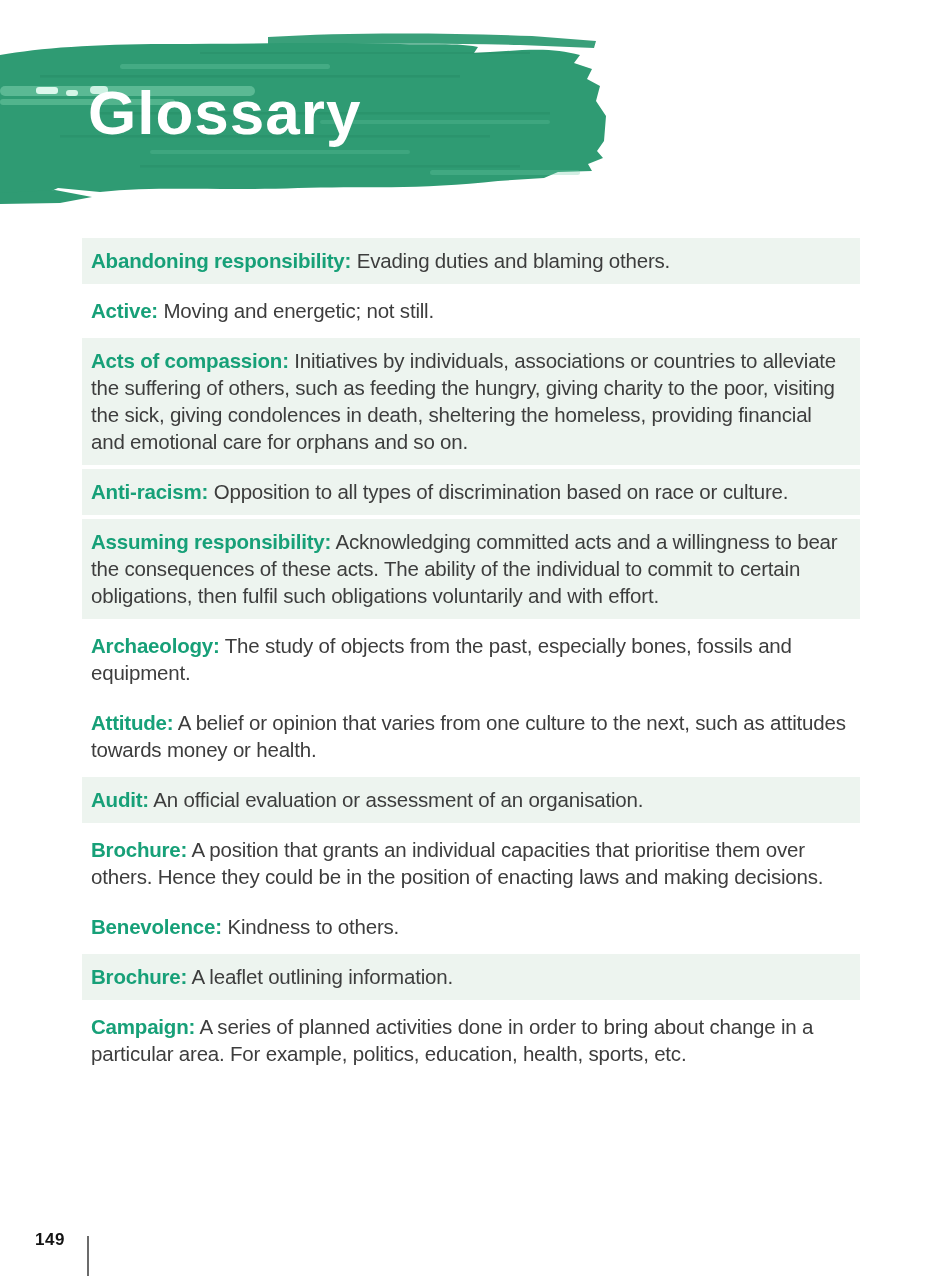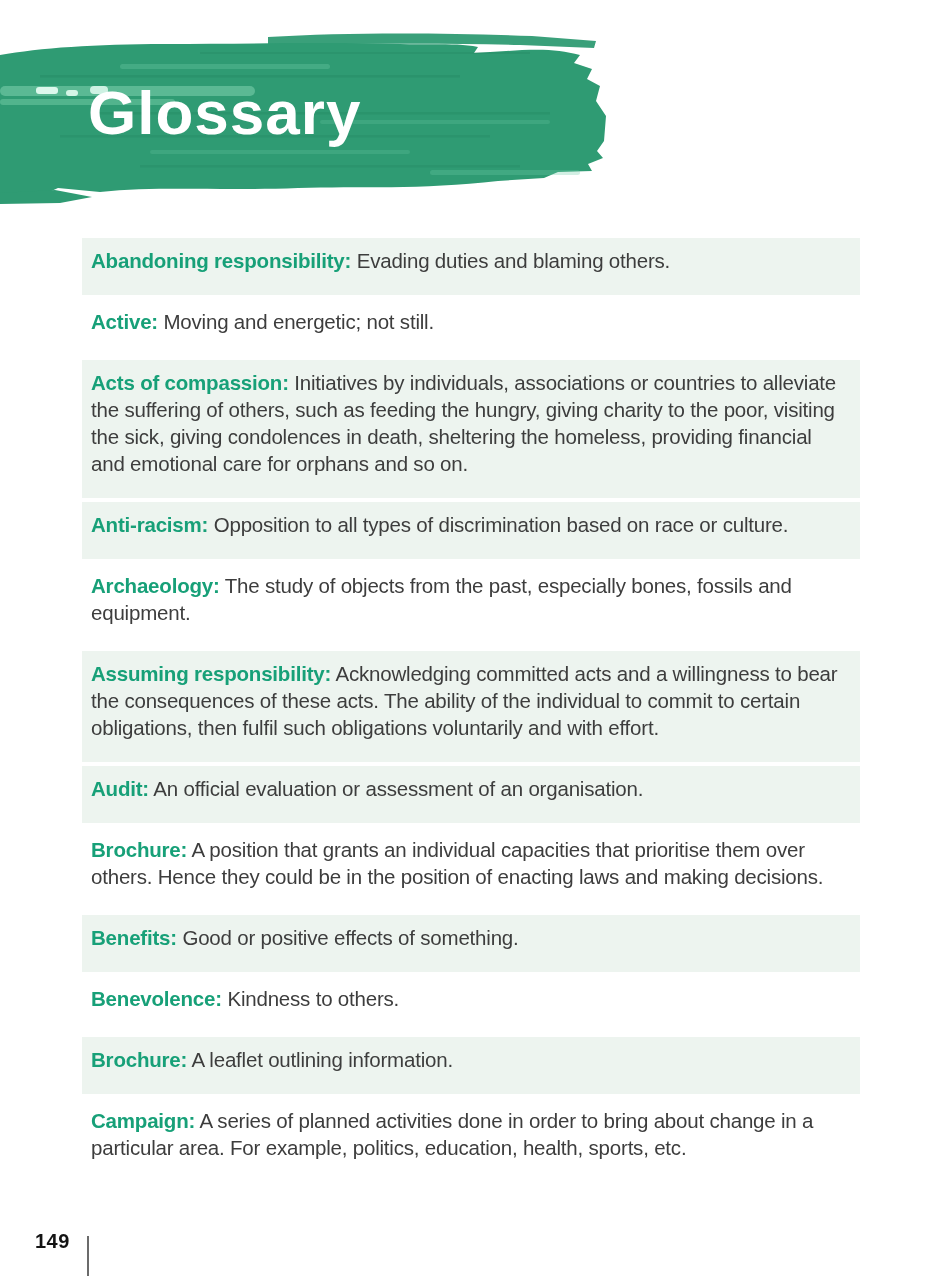--- a/index.html
+++ b/index.html
@@ -40,41 +40,41 @@
   
   .glossary-list {
     position: absolute;
     left: 82px;
     top: 238px;
     width: 778px;
   }
   .entry {
     box-sizing: border-box;
     width: 100%;
-    padding: 9px 12px 21px 9px;
+    padding: 9px 12px 10px 9px;
     margin-bottom: 4px;
     font-size: 20.5px;
     line-height: 27px;
     color: #3d3d3d;
     letter-spacing: -0.2px;
   }
   .entry.highlight {
     background: #edf4ef;
   }
   .term {
     color: #17a078;
     font-weight: bold;
   }
 
   
   .page-number {
     position: absolute;
     left: 35px;
     top: 1230px;
-    font-size: 20px;
+    font-size: 17px;
     font-weight: bold;
     color: #141414;
     letter-spacing: 0.5px;
   }
   .footer-rule {
     position: absolute;
     left: 87px;
     top: 1236px;
     width: 2px;
     height: 40px;
@@ -129,30 +129,30 @@
   <div class="glossary-list">
   <div class="entry highlight"><span class="term">Abandoning responsibility:</span><span class="definition"> Evading duties and blaming others.</span></div>
 
   <div class="entry"><span class="term">Active:</span><span class="definition"> Moving and energetic; not still.</span></div>
 
   <div class="entry highlight"><span class="term">Acts of compassion:</span><span class="definition"> Initiatives by individuals, associations or countries to alleviate the suffering of others, such as feeding the hungry, giving charity to the poor, visiting the sick, giving condolences in death, sheltering the homeless, providing financial and emotional care for orphans and so on.</span></div>
 
 
   <div class="entry highlight"><span class="term">Anti-racism:</span><span class="definition"> Opposition to all types of discrimination based on race or culture.</span></div>
 
+  <div class="entry highlight"><span class="term">Assuming responsibility:</span><span class="definition"> Acknowledging committed acts and a willingness to bear the consequences of these acts. The ability of the individual to commit to certain obligations, then fulfil such obligations voluntarily and with effort.</span></div>
+
   <div class="entry"><span class="term">Archaeology:</span><span class="definition"> The study of objects from the past, especially bones, fossils and equipment.</span></div>
 
-  <div class="entry highlight"><span class="term">Assuming responsibility:</span><span class="definition"> Acknowledging committed acts and a willingness to bear the consequences of these acts. The ability of the individual to commit to certain obligations, then fulfil such obligations voluntarily and with effort.</span></div>
-
+  <div class="entry"><span class="term">Attitude:</span><span class="definition"> A belief or opinion that varies from one culture to the next, such as attitudes towards money or health.</span></div>
 
   <div class="entry highlight"><span class="term">Audit:</span><span class="definition"> An official evaluation or assessment of an organisation.</span></div>
 
   <div class="entry"><span class="term">Brochure:</span><span class="definition"> A position that grants an individual capacities that prioritise them over others. Hence they could be in the position of enacting laws and making decisions.</span></div>
 
-  <div class="entry highlight"><span class="term">Benefits:</span><span class="definition"> Good or positive effects of something.</span></div>
 
   <div class="entry"><span class="term">Benevolence:</span><span class="definition"> Kindness to others.</span></div>
 
   <div class="entry highlight"><span class="term">Brochure:</span><span class="definition"> A leaflet outlining information.</span></div>
 
   <div class="entry"><span class="term">Campaign:</span><span class="definition"> A series of planned activities done in order to bring about change in a particular area. For example, politics, education, health, sports, etc.</span></div>
 </div>
 
   <div class="page-number">149</div>
   <div class="footer-rule"></div>

